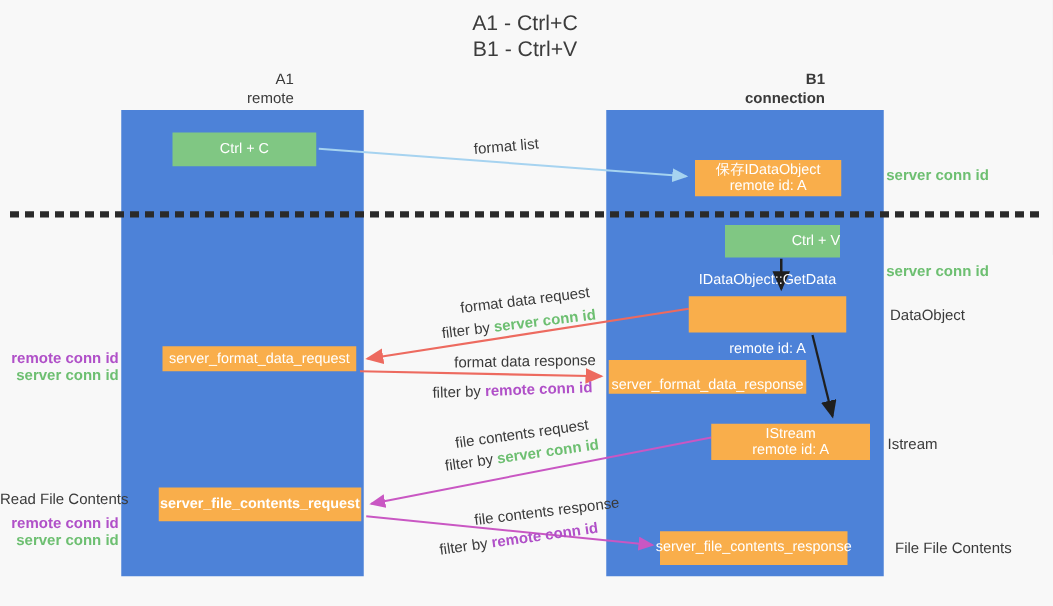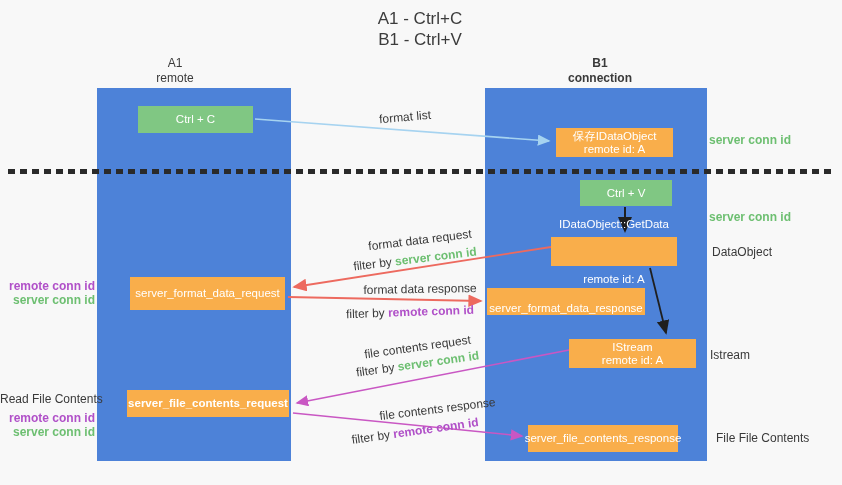--- a/index.html
+++ b/index.html
@@ -18,21 +18,21 @@
   .orange { background:#f9ae4b; }
   .lbl { position:absolute; font-size:12px; color:#3a3a3a; white-space:nowrap; z-index:6; }
   .ctr { text-align:center; }
   .green-t  { color:#6dbf71; font-weight:bold; }
   .purple-t { color:#b050c8; font-weight:bold; }
   .title {
     position:absolute; left:300px; top:8px; width:240px; text-align:center;
     font-size:17px; line-height:21px; color:#3c3c3c; z-index:6;
   }
   .col-head {
-    position:absolute; top:56px; width:120px; text-align:center;
+    position:absolute; top:56px; width:120px; text-align:right;
     font-size:12px; line-height:15px; color:#3a3a3a; z-index:6;
   }
   .dotline {
     position:absolute; left:8px; top:169px; width:828px; height:5px; z-index:2;
     background:repeating-linear-gradient(90deg,#2a2a2a 0 7px,transparent 7px 12px);
   }
   svg.arrows { position:absolute; left:0; top:0; z-index:3; pointer-events:none; }
   .left-lbls { position:absolute; left:0; width:95px; text-align:right; z-index:6; }
 </style>
 </head>
@@ -85,30 +85,30 @@
 
   <div class="box green" style="left:138px; top:106px; width:115px; height:27px;">
     <div>Ctrl + C</div>
   </div>
 
   <div class="box orange" style="left:556px; top:128px; width:117px; height:29px;">
     <div>保存IDataObject</div>
     <div>remote id: A</div>
   </div>
 
-  <div class="box green" style="left:580px; top:180px; width:92px; height:26px;">
+  <div class="box green" style="left:580px; top:180px; width:92px; height:26px;align-items:flex-end;">
     <div>Ctrl + V</div>
   </div>
 
   <div class="box orange" style="left:551px; top:237px; width:126px; height:29px;gap:42px;">
     <div>IDataObject::GetData</div>
     <div>remote id: A</div>
   </div>
 
-  <div class="box orange" style="left:130px; top:277px; width:155px; height:33px;">
+  <div class="box orange" style="left:130px; top:277px; width:155px; height:20px;">
     <div>server_format_data_request</div>
   </div>
 
   <div class="box orange" style="left:487px; top:288px; width:158px; height:27px;justify-content:flex-end;">
     <div>server_format_data_response</div>
   </div>
 
   <div class="box orange" style="left:569px; top:339px; width:127px; height:29px;">
     <div>IStream</div>
     <div>remote id: A</div>

